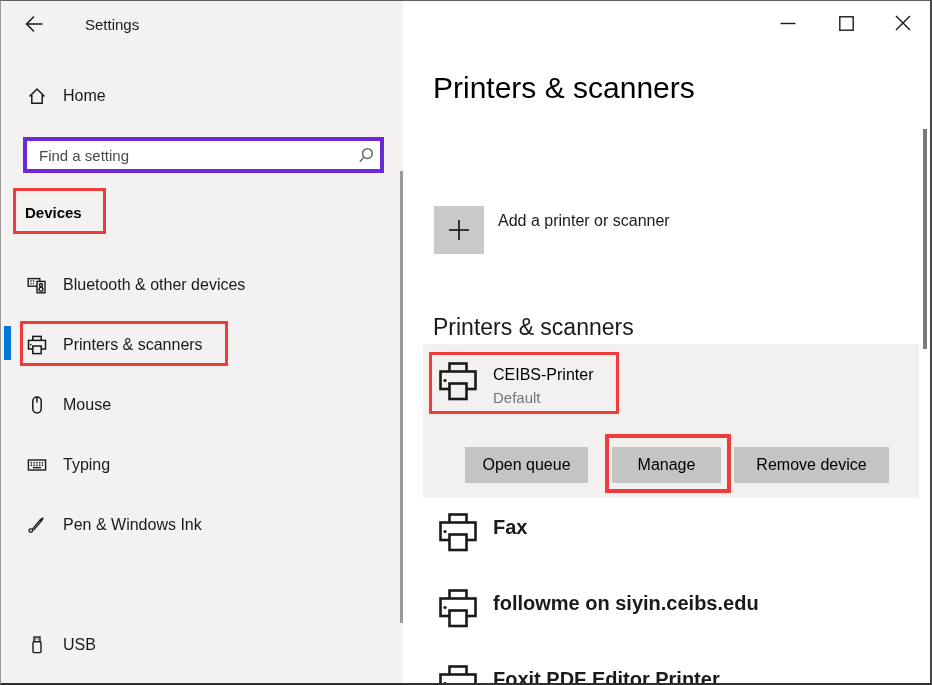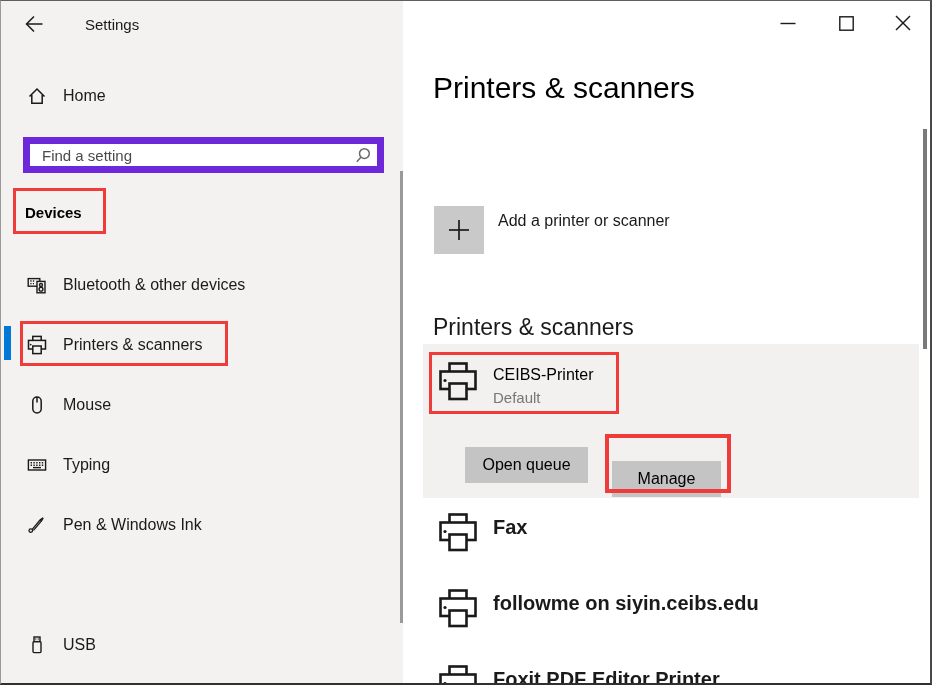--- a/index.html
+++ b/index.html
@@ -10,21 +10,21 @@
          border-right:2px solid #4a4a4a;border-bottom:2px solid #303030;}
   
   .sidebar{position:absolute;left:0;top:0;width:402px;height:100%;background:#f3f2f1;}
   .back-btn{position:absolute;left:18px;top:9px;width:30px;height:27px;background:none;border:none;
             display:flex;align-items:center;justify-content:center;cursor:pointer;padding:0;}
   .caption-title{position:absolute;left:84px;top:15px;font-size:15px;color:#1a1a1a;}
   .home-row{position:absolute;left:0;top:77px;width:402px;height:36px;display:flex;align-items:center;
             padding-left:26px;gap:16px;cursor:pointer;}
   .home-row .lbl{font-size:16px;}
   .searchbox{position:absolute;left:22px;top:136px;width:361px;height:36px;background:#fff;
-             border:7px solid #6d28d9;display:flex;align-items:center;}
+             border:4px solid #6d28d9;display:flex;align-items:center;}
   .searchbox input{flex:1;border:none;outline:none;background:transparent;font-family:inherit;
                    font-size:15px;color:#1a1a1a;padding:0 8px 0 12px;}
   .searchbox input::placeholder{color:#4a4a4a;opacity:1;}
   .searchbox .sicon{width:28px;display:flex;align-items:center;justify-content:center;}
   .devices-label{position:absolute;left:24px;top:203px;font-size:15px;font-weight:bold;color:#000;}
   .nav-item{position:absolute;left:0;width:402px;height:36px;display:flex;align-items:center;
             padding-left:26px;gap:16px;cursor:pointer;}
   .nav-item .lbl{font-size:16px;color:#1a1a1a;white-space:nowrap;}
   .nav-icon{width:20px;height:20px;flex:0 0 20px;display:flex;align-items:center;justify-content:center;}
   .accent-bar{position:absolute;left:3px;top:325px;width:7px;height:34px;background:#0078d7;}
@@ -40,21 +40,21 @@
   .add-row{position:absolute;left:31px;top:205px;width:460px;height:48px;cursor:pointer;}
   .add-tile{position:absolute;left:0;top:0;width:50px;height:48px;background:#c9c9c9;
             display:flex;align-items:center;justify-content:center;}
   .add-label{position:absolute;left:64px;top:6px;font-size:16px;}
   .sel-row{position:absolute;left:20px;top:343px;width:496px;height:154px;background:#f2f1f0;cursor:pointer;}
   .sel-row .picon{position:absolute;left:15px;top:17px;}
   .sel-name{position:absolute;left:70px;top:22px;font-size:16px;color:#000;}
   .sel-status{position:absolute;left:70px;top:45px;font-size:15px;color:#767676;}
   .act-btn{position:absolute;top:103px;height:36px;background:#c4c4c4;border:none;font-family:inherit;
            font-size:16px;color:#000;cursor:pointer;}
-  .b-queue{left:42px;width:123px;} .b-manage{left:189px;width:109px;margin-top:14px;} .b-remove{left:311px;width:155px;}
+  .b-queue{left:42px;width:123px;} .b-manage{left:189px;width:109px;} .b-remove{left:311px;width:155px;}
   .printer-row{position:absolute;left:35px;width:440px;height:46px;cursor:pointer;}
   .printer-row .plbl{position:absolute;left:55px;top:4px;font-size:20px;white-space:nowrap;font-weight:bold;}
   .r-fax{top:511px;} .r-followme{top:587px;} .r-foxit{top:663px;}
   .ct-scrollbar{position:absolute;left:520px;top:128px;width:4px;height:220px;background:#7a7a7a;}
   
   .anno{position:absolute;border:3px solid #ef3b39;background:transparent;pointer-events:none;z-index:20;}
   .anno-devices{left:12px;top:187px;width:93px;height:46px;}
   .anno-nav-printers{left:19px;top:320px;width:208px;height:45px;}
   .anno-ceibs{left:428px;top:351px;width:190px;height:62px;}
   .anno-manage{left:604px;top:433px;width:126px;height:59px;border-width:4px;}
@@ -222,20 +222,21 @@
           <rect x="11.5" y="2.5" width="17" height="11" fill="#f2f1f0"></rect>
           <rect x="2.5" y="10.5" width="35" height="17.5" fill="#f2f1f0"></rect>
           <rect x="11.5" y="22.5" width="17" height="15.5" fill="#f2f1f0"></rect>
           <circle cx="7" cy="19.5" r="1.6" fill="#1a1a1a" stroke="none"></circle>
         </svg>
       </span>
       <span class="sel-name">CEIBS-Printer</span>
       <span class="sel-status">Default</span>
       <button class="act-btn b-queue">Open queue</button>
       <button class="act-btn b-manage">Manage</button>
+      <button class="act-btn b-remove">Remove device</button>
     </div>
 
     <div class="printer-row r-fax">
       <span>
         <svg width="40" height="43" viewBox="0 0 40 43" fill="none" stroke="#1a1a1a" stroke-width="2.6">
           <rect x="11.5" y="2.5" width="17" height="11" fill="#fff"></rect>
           <rect x="2.5" y="10.5" width="35" height="17.5" fill="#fff"></rect>
           <rect x="11.5" y="22.5" width="17" height="15.5" fill="#fff"></rect>
           <circle cx="7" cy="19.5" r="1.6" fill="#1a1a1a" stroke="none"></circle>
         </svg>

